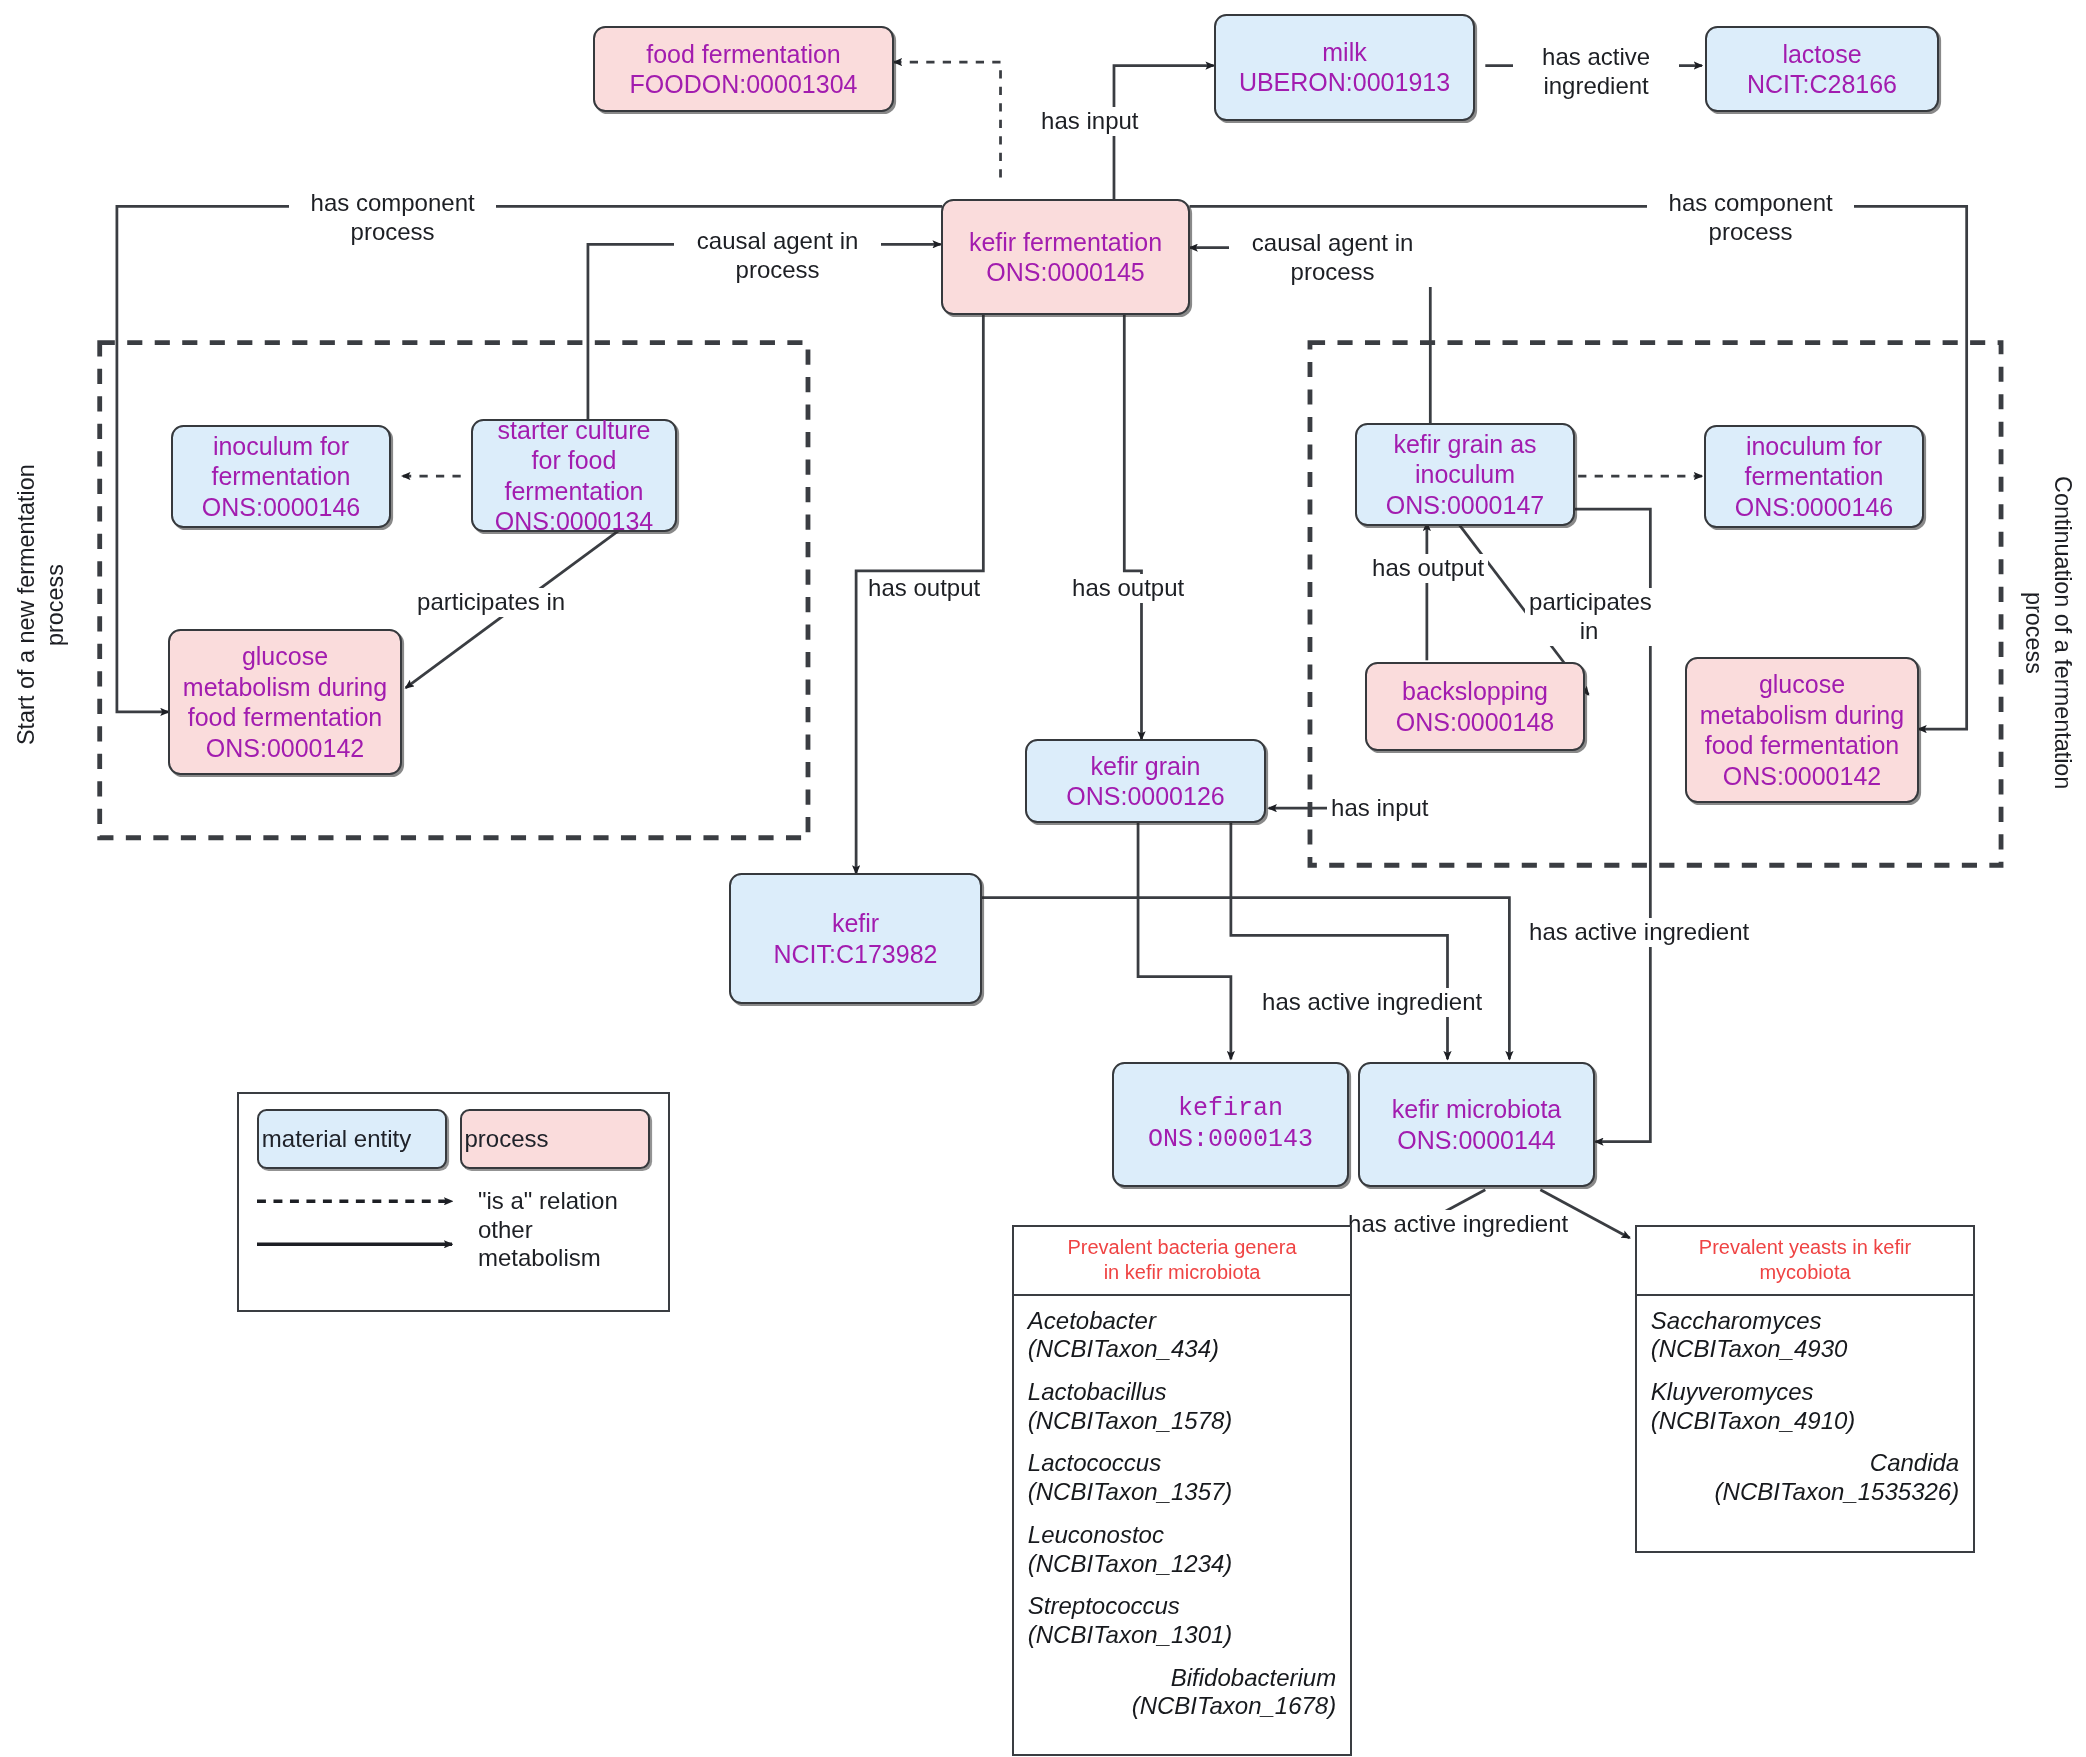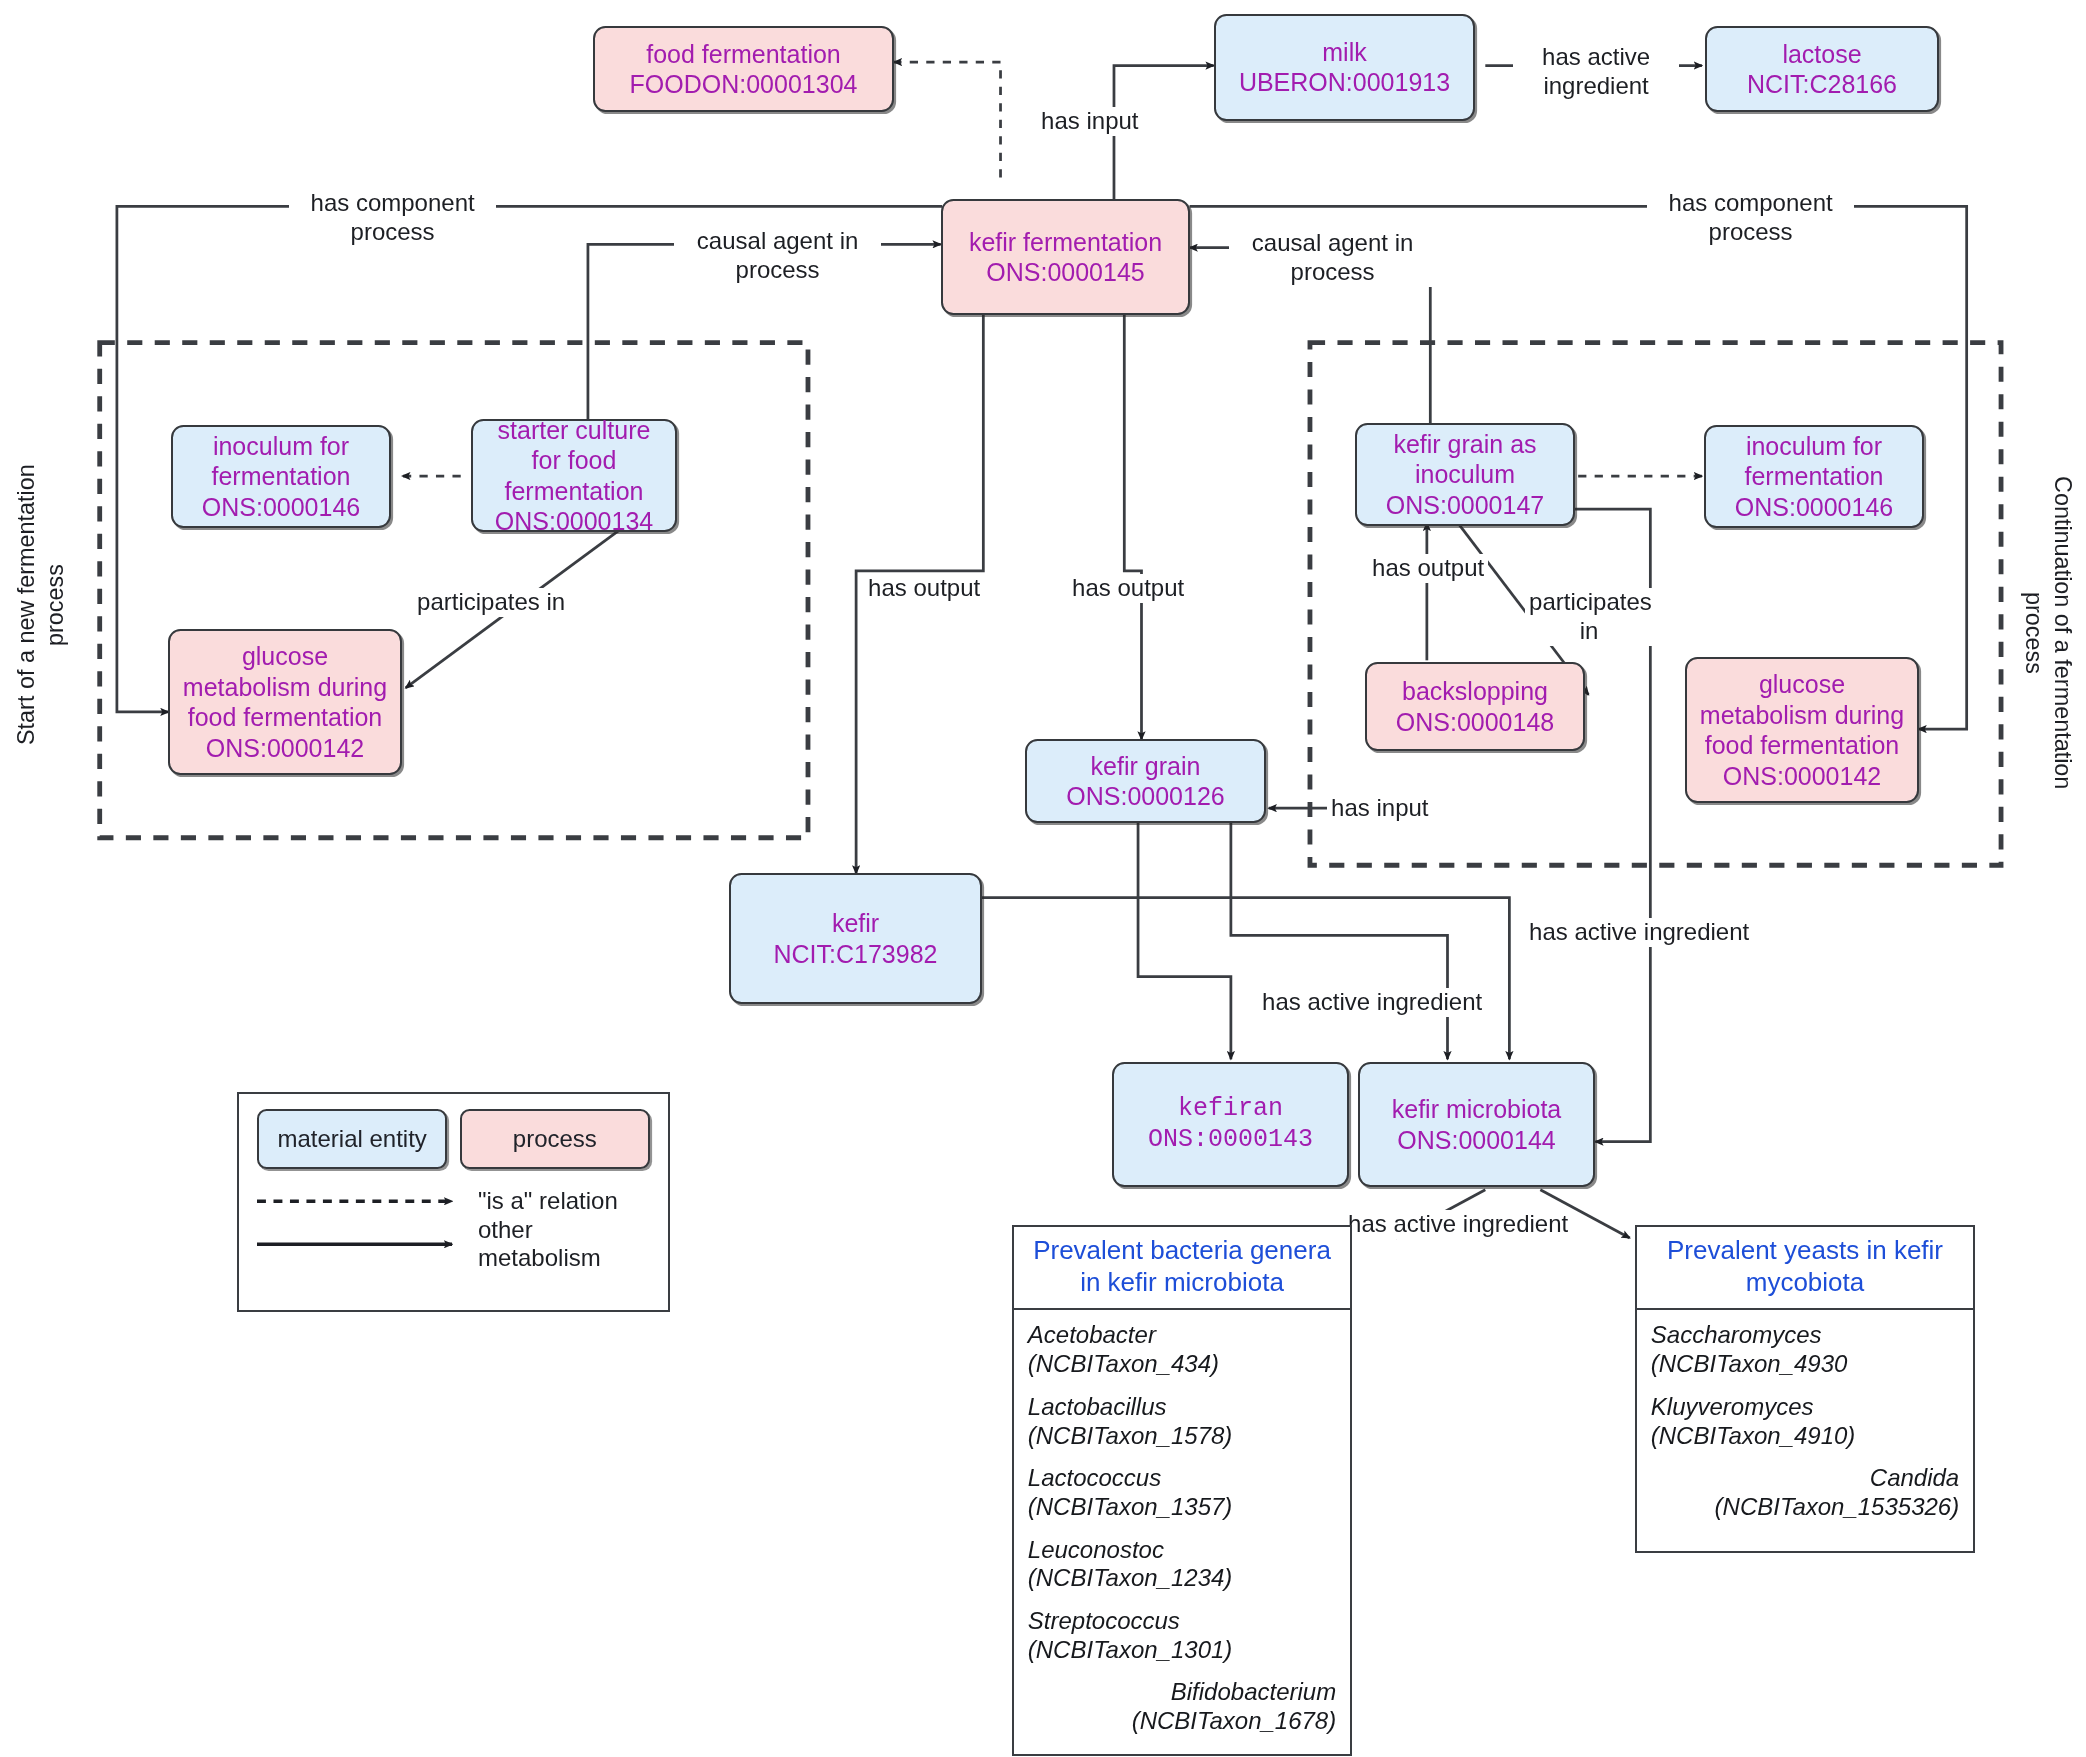--- a/index.html
+++ b/index.html
@@ -11,28 +11,28 @@
         font-size:25px;line-height:1.22;color:#a21caf;padding:4.1px 6.9px;
         box-shadow:2.1px 2.1px 0 rgba(40,40,40,.55);}
   .mat{background:#dcedfa;}
   .proc{background:#fadcdc;}
   .edge-label{position:absolute;font-size:24px;color:#1d1f24;line-height:1.2;text-align:center;
         background:#fff;padding:0 4.1px;white-space:pre-line;}
   .vlabel{position:absolute;font-size:23.4px;color:#1d1f24;line-height:1.22;text-align:center;}
   .vlabel.left{writing-mode:vertical-rl;transform:rotate(180deg);}
   .vlabel.right{writing-mode:vertical-rl;}
   .tablebox{position:absolute;box-sizing:border-box;border:2.1px solid #3a3d42;background:#fff;}
-  .tablebox .thead{font-size:26px;text-align:center;padding:8.3px 9.6px 9.6px;line-height:1.22;
-        border-bottom:2.1px solid #3a3d42;color:#1d4ed8;}
+  .tablebox .thead{font-size:20px;text-align:center;padding:8.3px 9.6px 9.6px;line-height:1.22;
+        border-bottom:2.1px solid #3a3d42;color:#ef4444;}
   .tablebox .tbody{padding:11px 13.8px 12.4px;}
   .tablebox .trow{font-style:italic;font-size:24px;line-height:1.2;color:#17191d;margin-bottom:13.8px;}
   .tablebox .trow:last-child{margin-bottom:0;text-align:right;}
   .legend{position:absolute;box-sizing:border-box;border:2.1px solid #3a3d42;background:#fff;}
   .legend .swatches{display:flex;gap:12.4px;padding:15px 18px 6.9px;}
-  .legend .sw{flex:1;border:2.1px solid #36393d;border-radius:9.6px;text-align:center;
+  .legend .sw{flex:1;border:2.1px solid #36393d;border-radius:9.6px;
         font-size:24px;padding:13.8px 2.8px;color:#20232a;box-shadow:2.1px 2.1px 0 rgba(40,40,40,.5);}
   .legend .rows{padding:4.1px 18px 16.5px;}
   .legend .lrow{display:flex;align-items:center;height:43px;}
   .legend .lrow .linebox{width:206px;height:16.5px;position:relative;}
   .legend .lrow .ltext{font-size:24px;color:#1d1f24;margin-left:15px;}
 </style>
 </head>
 <body>
 
 <div id="stage">

